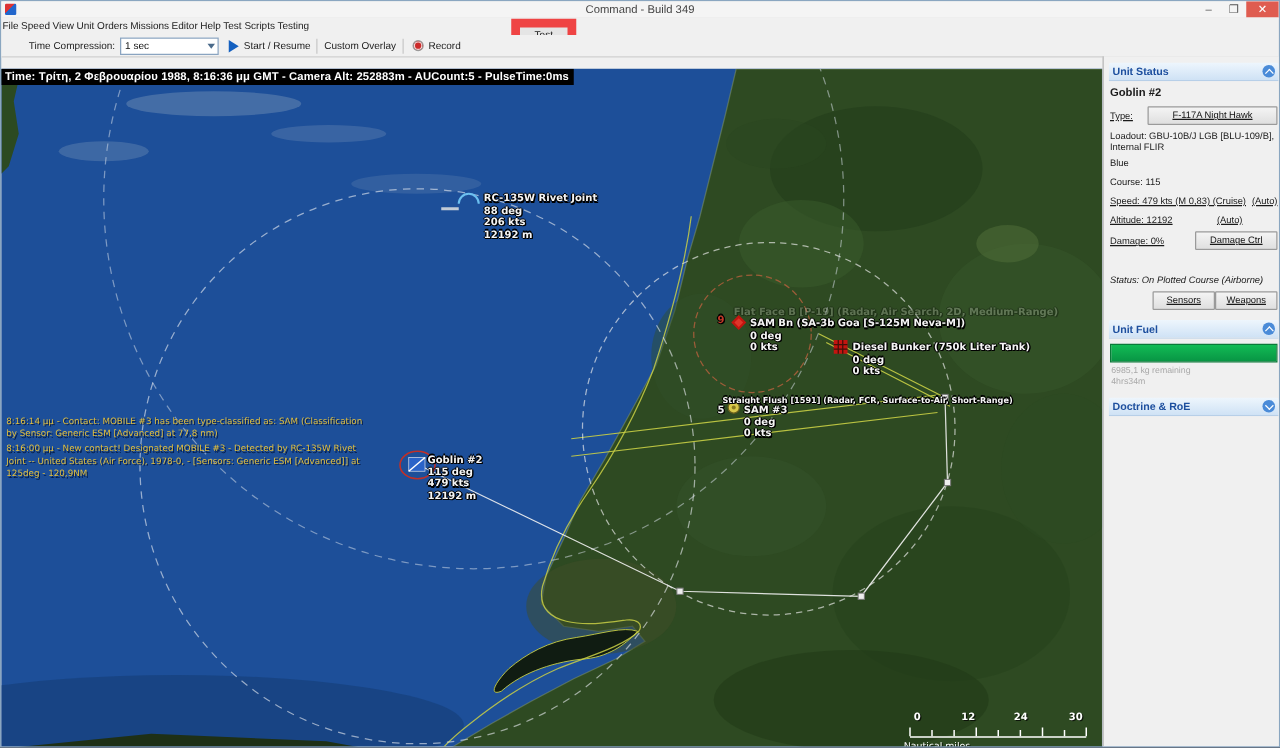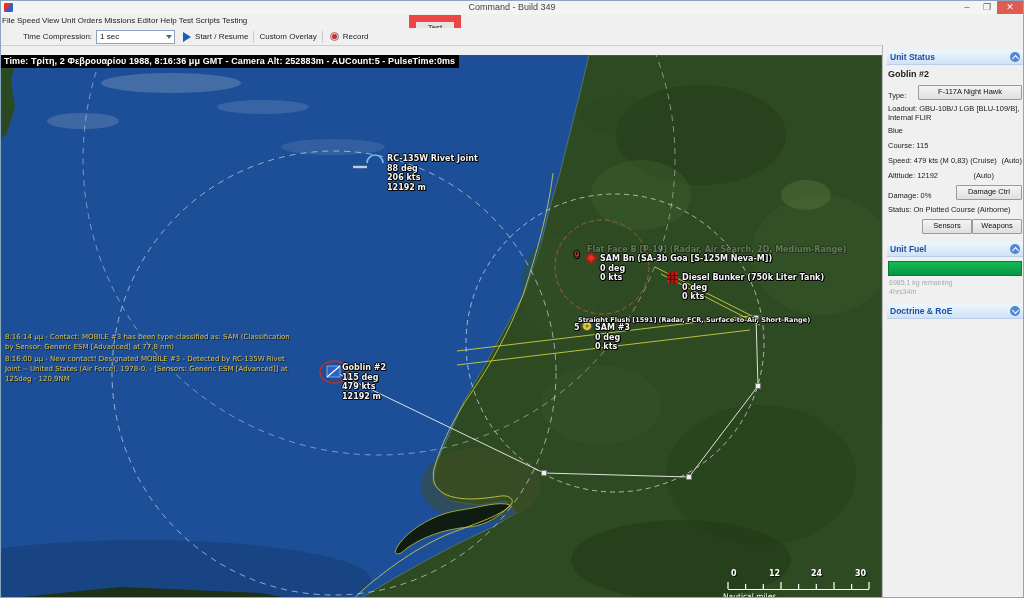--- a/index.html
+++ b/index.html
@@ -54,21 +54,21 @@
            border-left:1px solid #b5b5b5;font-size:7.5px;color:#1a1a1a;}
   .sb-inner{padding:5px 3px 0 4px;}
   .sec-head{position:relative;height:14px;background:linear-gradient(#eef6fd,#cfe2f5);
             border-bottom:1px solid #b7cfe8;border-radius:2px 2px 0 0;margin-bottom:4px;}
   .sec-head .t{position:absolute;left:3px;top:2px;font-weight:bold;font-size:8.5px;color:#1d4f9e;}
   .chev{position:absolute;right:3px;top:2px;width:10px;height:10px;border-radius:50%;background:#4a8bd8;}
   .chev i{position:absolute;left:3px;width:4px;height:4px;border-left:1.5px solid #fff;border-bottom:1.5px solid #fff;}
   .chev.up i{top:3.5px;transform:rotate(135deg);}
   .chev.down i{top:2px;transform:rotate(-45deg);}
   .row{margin:0 1px 4px 1px;line-height:9px;}
-  .rowflex{display:flex;justify-content:space-between;align-items:flex-end;margin:0 1px 4px 1px;}
+  .rowflex{display:flex;justify-content:space-between;align-items:center;margin:0 1px 4px 1px;text-decoration:underline;}
   .unit-name{font-weight:bold;font-size:9px;margin:3px 1px 6px 1px;}
   .btn{background:linear-gradient(#f4f4f4,#dfdfdf);border:1px solid #9a9a9a;border-radius:1px;
        font-size:7.5px;text-align:center;color:#111;padding:1px 0;}
   .type-btn{width:102px;height:11px;line-height:10px;}
   .dmg-btn{width:64px;height:11px;line-height:10px;}
   .sw-btn{width:62px;height:11px;line-height:10px;}
   .fuelbar{height:13px;background:linear-gradient(#12bb55,#089544);border:1px solid #0a7a38;margin:1px 1px 3px 1px;}
   .fuel-txt{color:#a9a9a9;line-height:8.5px;margin-left:2px;font-size:7px;}
 </style>
 </head>
@@ -273,21 +273,21 @@
       <div class="rowflex" style="margin-top:6px;">
         <span>Altitude: 12192</span>
         <span style="margin-right:28px;">(Auto)</span>
       </div>
 
       <div class="rowflex" style="margin-top:5px;">
         <span>Damage: 0%</span>
         <div class="btn dmg-btn">Damage Ctrl</div>
       </div>
 
-      <div class="row" style="margin-top:5px;">Status: On Plotted Course (Airborne)</div>
+      <div class="row" style="margin-top:19px;font-style:italic;">Status: On Plotted Course (Airborne)</div>
 
       <div class="rowflex" style="margin-top:5px;padding-left:34px;">
         <div class="btn sw-btn">Sensors</div>
         <div class="btn sw-btn">Weapons</div>
       </div>
 
       <div class="sec-head" style="margin-top:8px;">
         <span class="t">Unit Fuel</span>
         <span class="chev up">
             <i></i>

